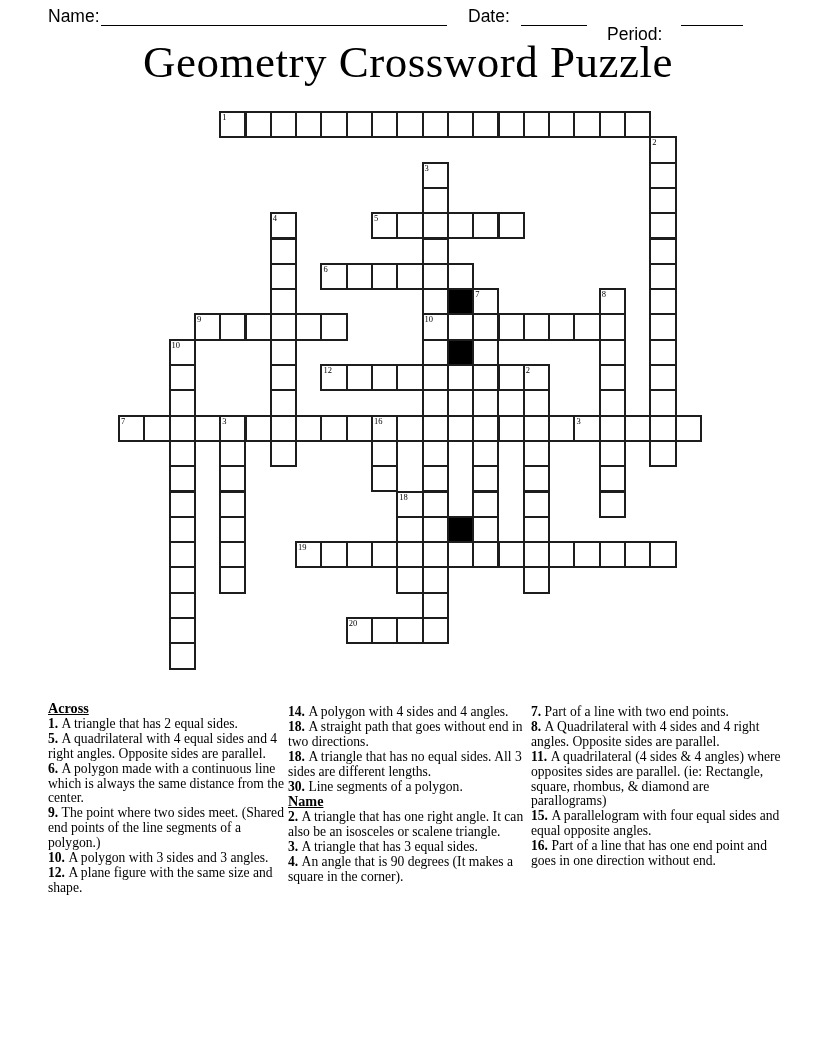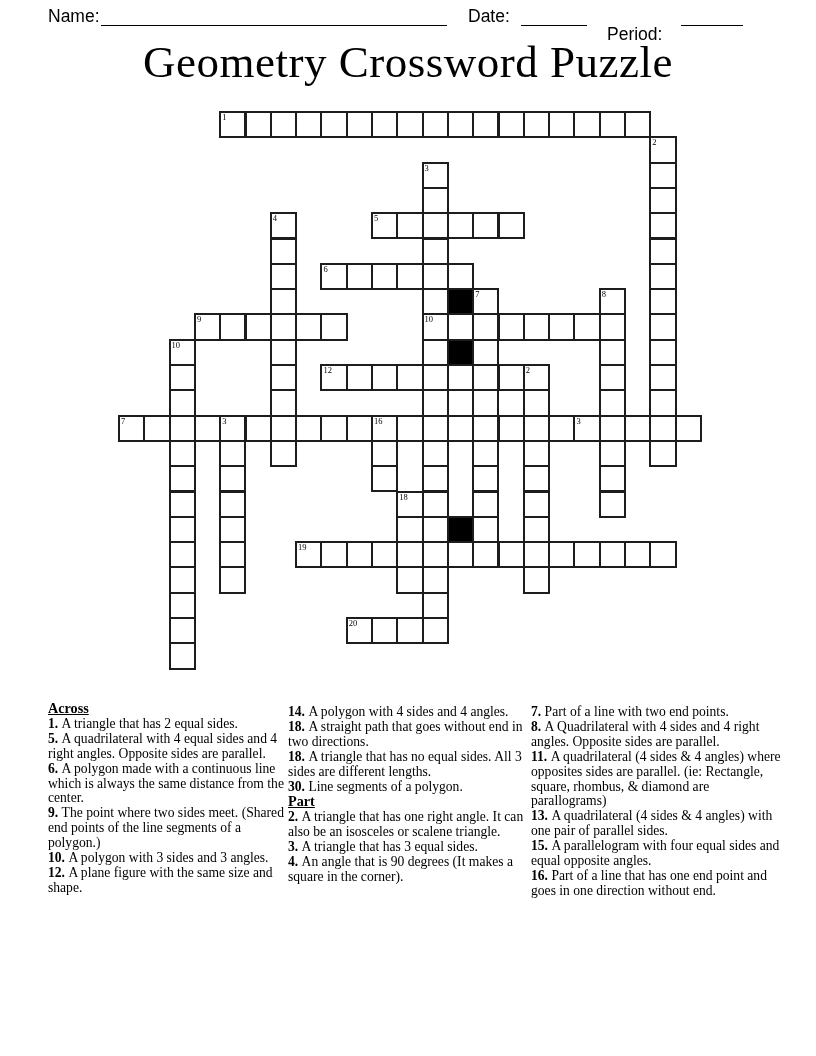--- a/index.html
+++ b/index.html
@@ -305,28 +305,27 @@
         <p class="clue"><b>6. </b>A polygon made with a continuous line which is always the same distance from the center.</p>
         <p class="clue"><b>9. </b>The point where two sides meet. (Shared end points of the line segments of a polygon.)</p>
         <p class="clue"><b>10. </b>A polygon with 3 sides and 3 angles.</p>
         <p class="clue"><b>12. </b>A plane figure with the same size and shape.</p>
       </div>
       <div class="clue-col" style="left: 288px; top: 705px; width: 240px;">
         <p class="clue"><b>14. </b>A polygon with 4 sides and 4 angles.</p>
         <p class="clue"><b>18. </b>A straight path that goes without end in two directions.</p>
         <p class="clue"><b>18. </b>A triangle that has no equal sides. All 3 sides are different lengths.</p>
         <p class="clue"><b>30. </b>Line segments of a polygon.</p>
-        <p class="clue-head">Part</p>
+        <p class="clue-head">Name</p>
         <p class="clue"><b>2. </b>A triangle that has one right angle. It can also be an isosceles or scalene triangle.</p>
         <p class="clue"><b>3. </b>A triangle that has 3 equal sides.</p>
         <p class="clue"><b>4. </b>An angle that is 90 degrees (It makes a square in the corner).</p>
       </div>
       <div class="clue-col" style="left: 531px; top: 705px; width: 252px;">
         <p class="clue"><b>7. </b>Part of a line with two end points.</p>
         <p class="clue"><b>8. </b>A Quadrilateral with 4 sides and 4 right angles. Opposite sides are parallel.</p>
         <p class="clue"><b>11. </b>A quadrilateral (4 sides &amp; 4 angles) where opposites sides are parallel. (ie: Rectangle, square, rhombus, &amp; diamond are parallograms)</p>
-        <p class="clue"><b>13. </b>A quadrilateral (4 sides &amp; 4 angles) with one pair of parallel sides.</p>
         <p class="clue"><b>15. </b>A parallelogram with four equal sides and equal opposite angles.</p>
         <p class="clue"><b>16. </b>Part of a line that has one end point and goes in one direction without end.</p>
       </div>
     </div>
 
 </div>
 
 </body></html>

